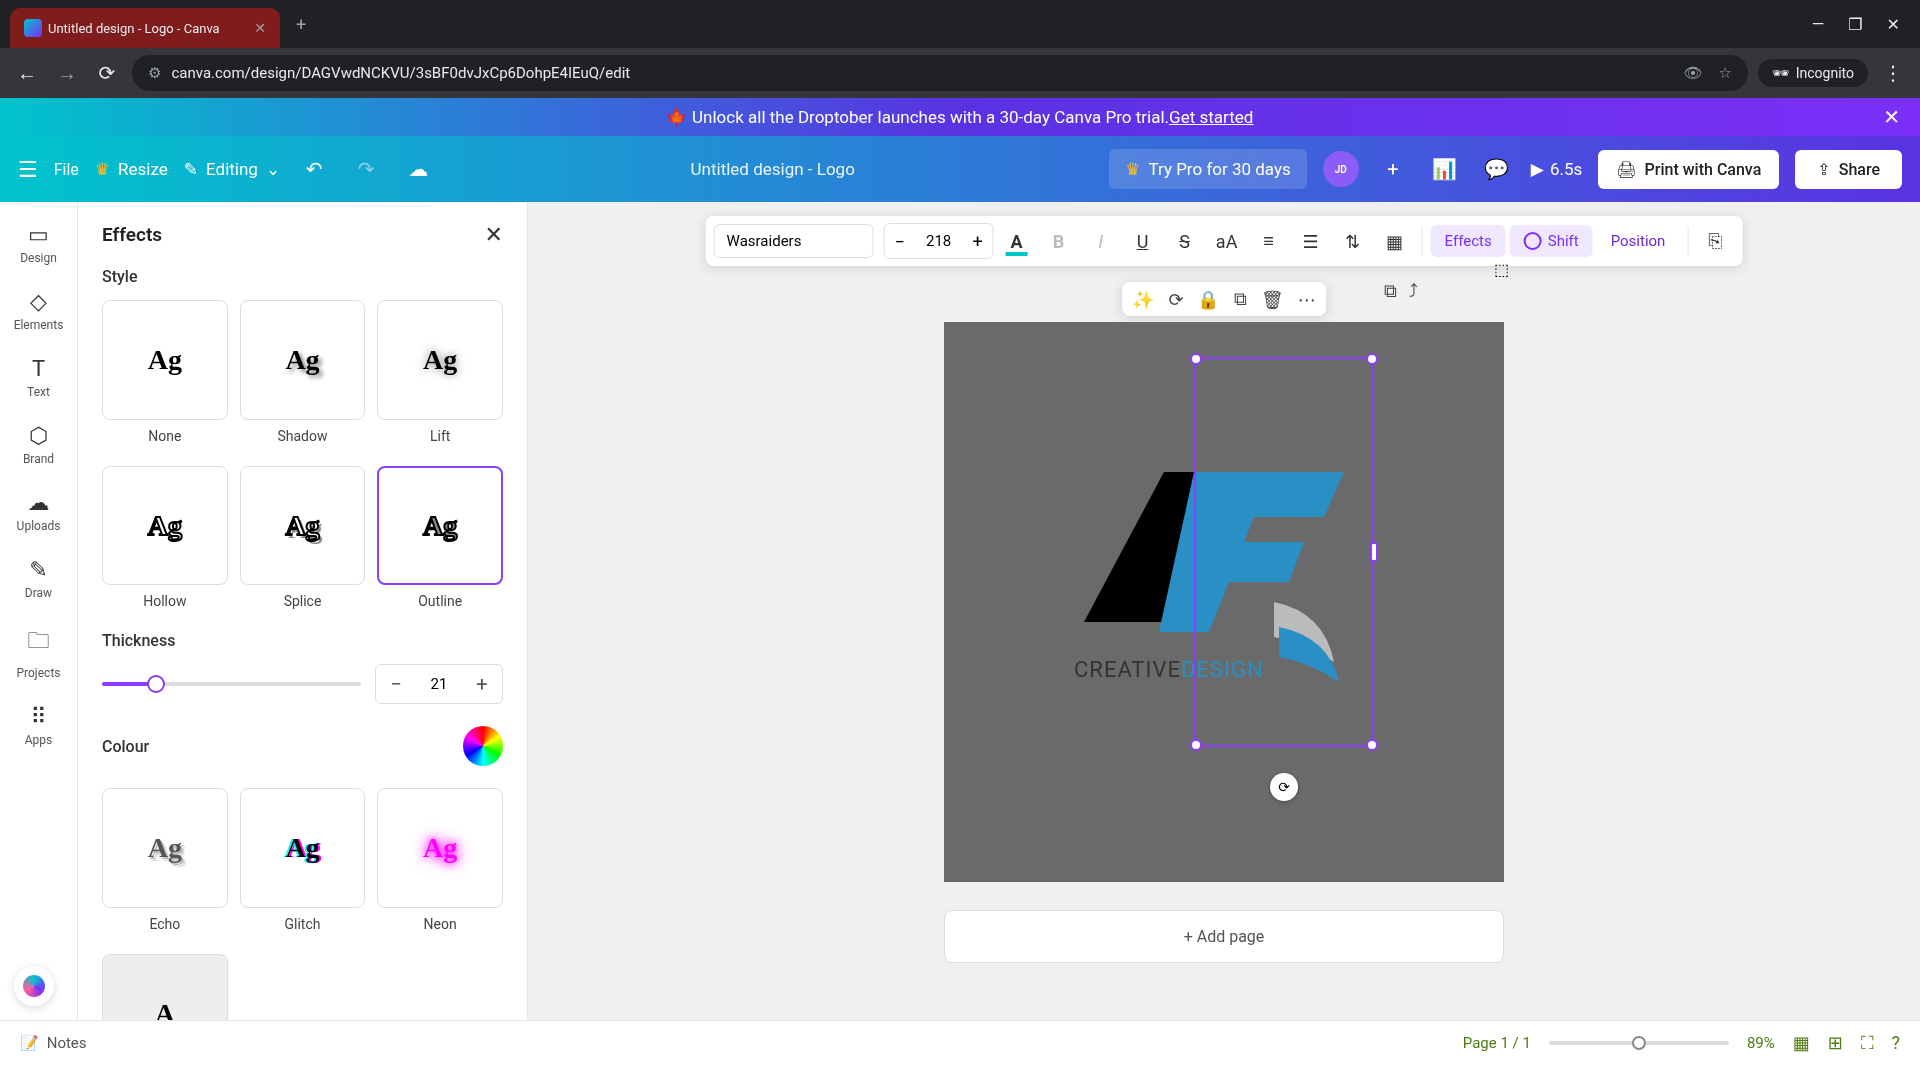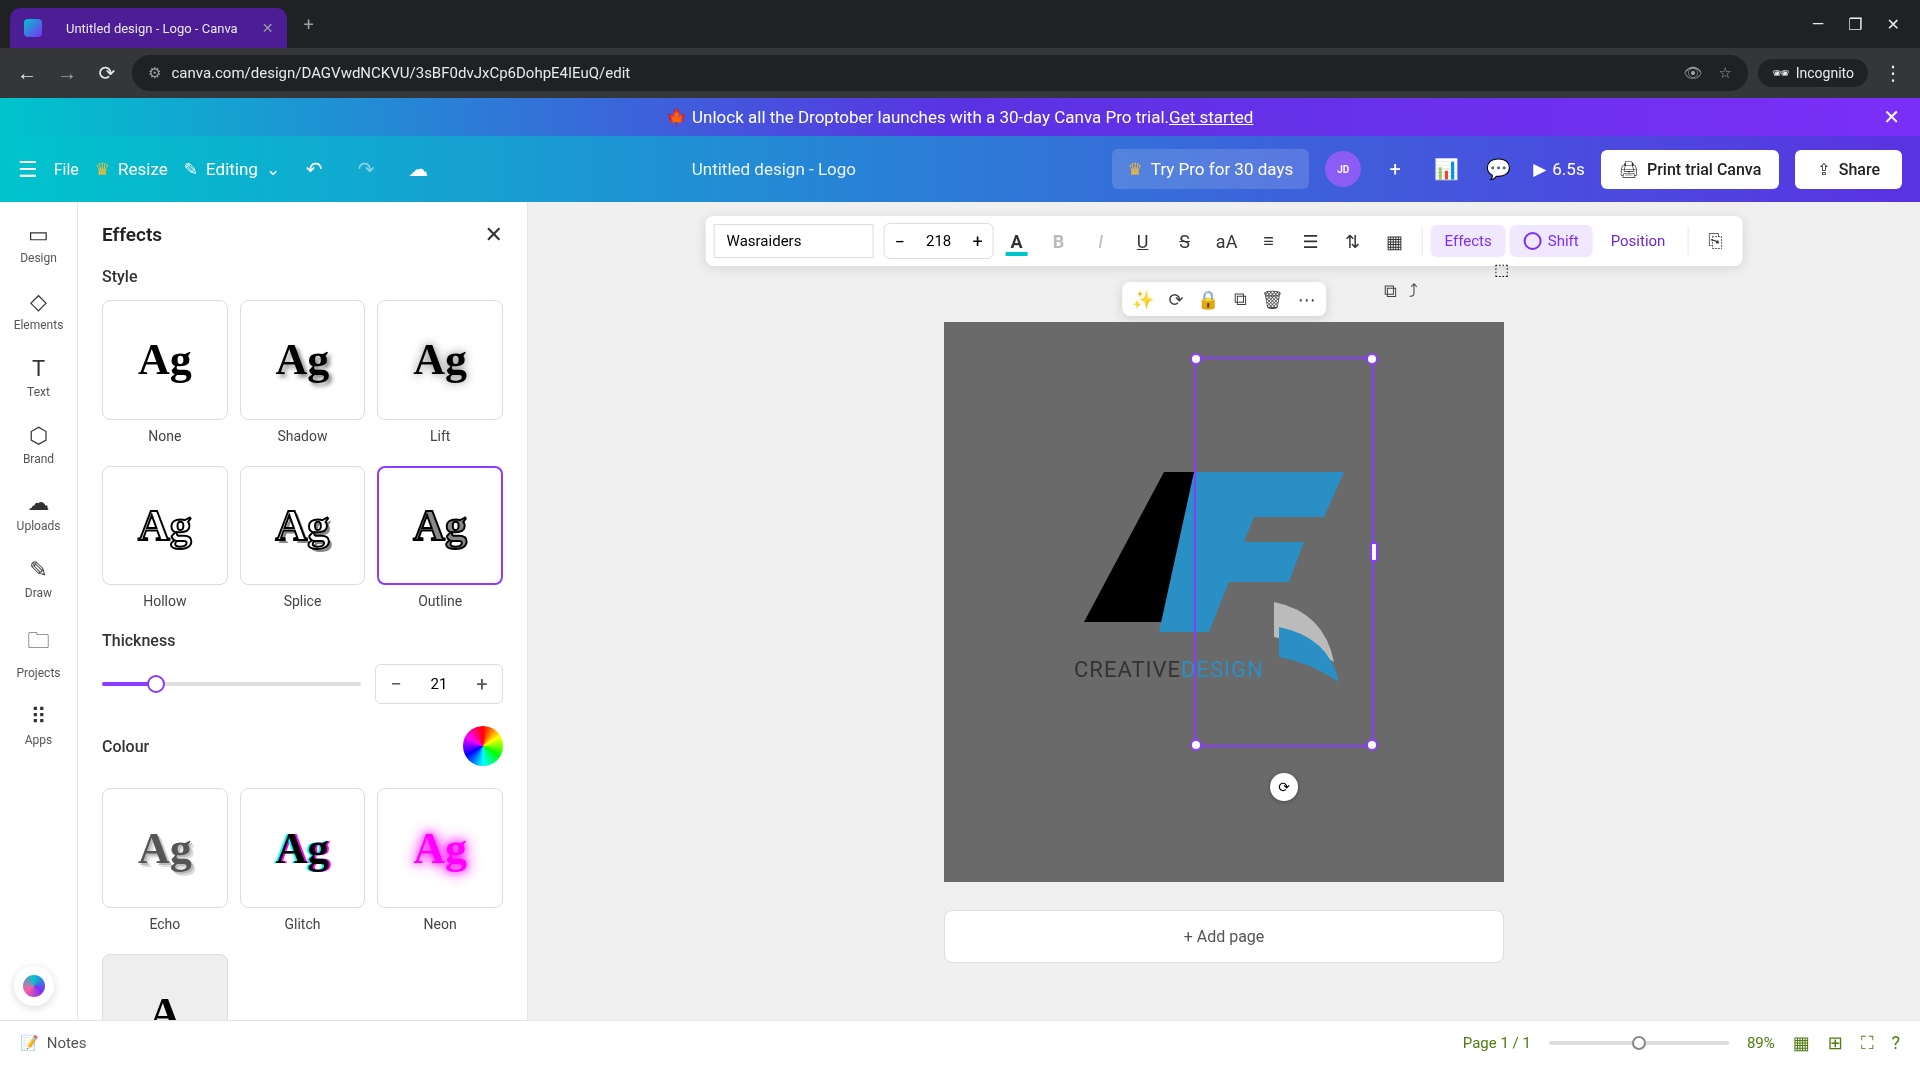--- a/index.html
+++ b/index.html
@@ -1,20 +1,20 @@
 <!DOCTYPE html>
 <html><head>
 <meta charset="utf-8">
 <style>
 * { margin: 0; padding: 0; box-sizing: border-box; font-family: -apple-system, BlinkMacSystemFont, "Segoe UI", Roboto, sans-serif; }
 body { width: 1920px; height: 1080px; overflow: hidden; background: #fff; }
 
 
 .titlebar { height: 48px; background: #202124; display: flex; align-items: center; }
-.tab { display: flex; align-items: center; background: #4c1d95; height: 40px; margin-top: 8px; margin-left: 10px; padding: 0 14px; border-radius: 10px 10px 0 0; gap: 24px; min-width: 270px; }
+.tab { display: flex; align-items: center; background: #7f1d1d; height: 40px; margin-top: 8px; margin-left: 10px; padding: 0 14px; border-radius: 10px 10px 0 0; gap: 6px; min-width: 270px; }
 .tab-favicon { width: 18px; height: 18px; background: linear-gradient(135deg, #00c4cc, #7b2ff7); border-radius: 4px; }
 .tab-title { color: #e8eaed; font-size: 13px; flex: 1; }
 .tab-close { color: #9aa0a6; font-size: 14px; }
 .new-tab { color: #9aa0a6; font-size: 18px; margin-left: 16px; }
 .window-controls { margin-left: auto; display: flex; gap: 24px; padding-right: 20px; color: #e8eaed; }
 
 
 .urlbar { height: 50px; background: #35363a; display: flex; align-items: center; padding: 0 12px; gap: 10px; }
 .nav-btn { width: 30px; height: 30px; display: flex; align-items: center; justify-content: center; color: #9aa0a6; font-size: 20px; }
 .nav-btn.active { color: #e8eaed; }
@@ -55,21 +55,21 @@
 
 .panel { width: 450px; background: #fff; border-right: 1px solid #e5e5e5; padding: 20px 24px; overflow-y: auto; position: relative; }
 .panel::-webkit-scrollbar { width: 14px; }
 .panel::-webkit-scrollbar-thumb { background: #c0c0c0; border-radius: 7px; }
 .panel-header { display: flex; justify-content: space-between; align-items: center; margin-bottom: 20px; }
 .panel-title { font-size: 19px; font-weight: 600; color: #222; }
 .panel-close { font-size: 22px; color: #333; }
 .section-label { font-size: 16px; font-weight: 500; color: #333; margin-bottom: 14px; }
 .style-grid { display: grid; grid-template-columns: repeat(3, 1fr); gap: 12px; margin-bottom: 22px; }
 .style-card { display: flex; flex-direction: column; align-items: center; gap: 8px; }
-.style-preview { width: 100%; aspect-ratio: 1.05; border: 1px solid #ddd; border-radius: 8px; display: flex; align-items: center; justify-content: center; font-size: 44px; font-weight: 900; font-family: Georgia, serif; background: #fff; }
+.style-preview { width: 100%; aspect-ratio: 1.05; border: 1px solid #ddd; border-radius: 8px; display: flex; align-items: center; justify-content: center; font-size: 28px; font-weight: 900; font-family: Georgia, serif; background: #fff; }
 .style-card.selected .style-preview { border: 2px solid #8b3dff; }
 .style-label { font-size: 14px; color: #444; }
 .sp-shadow { text-shadow: 3px 3px 4px rgba(0,0,0,.5); }
 .sp-lift { text-shadow: 0 0 10px rgba(0,0,0,.5); }
 .sp-hollow { color: #fff; -webkit-text-stroke: 2px #000; }
 .sp-splice { color: #fff; -webkit-text-stroke: 2px #000; text-shadow: 3px 3px 0 #888; }
 .sp-outline { color: #888; -webkit-text-stroke: 2px #000; }
 .sp-echo { color: #555; text-shadow: 2px 2px 0 #bbb, 4px 4px 0 #ddd; }
 .sp-glitch { color: #000; text-shadow: -2px 0 #0ff, 2px 0 #f0f; }
 .sp-neon { color: #f0f; text-shadow: 0 0 8px #f0f, 0 0 16px #f0f; }
@@ -82,21 +82,21 @@
 .stepper button { width: 40px; height: 100%; border: none; background: none; font-size: 20px; color: #555; }
 .stepper span { width: 46px; text-align: center; font-size: 15px; }
 .colour-row { display: flex; align-items: center; justify-content: space-between; margin-bottom: 22px; }
 .colour-swatch { width: 40px; height: 40px; border-radius: 50%; background: conic-gradient(red, yellow, lime, cyan, blue, magenta, red); }
 
 
 .canvas-area { flex: 1; background: #f0f0f0; position: relative; display: flex; flex-direction: column; align-items: center; }
 
 
 .fmt-bar { position: absolute; top: 14px; left: 50%; transform: translateX(-50%); background: #fff; border-radius: 8px; box-shadow: 0 2px 12px rgba(0,0,0,.12); display: flex; align-items: center; padding: 6px 8px; gap: 4px; height: 50px; }
-.font-select { border: 1px solid #ddd; border-radius: 0; padding: 7px 12px; font-size: 15px; min-width: 160px; display: flex; align-items: center; justify-content: space-between; }
+.font-select { border: 1px solid #ddd; border-radius: 6px; padding: 7px 12px; font-size: 15px; min-width: 160px; display: flex; align-items: center; justify-content: space-between; }
 .size-stepper { display: flex; align-items: center; border: 1px solid #ddd; border-radius: 6px; height: 36px; margin-left: 6px; }
 .size-stepper button { width: 30px; height: 100%; border: none; background: none; font-size: 18px; }
 .size-stepper span { width: 48px; text-align: center; font-size: 15px; }
 .fmt-icon { width: 38px; height: 36px; display: flex; align-items: center; justify-content: center; font-size: 18px; color: #333; border-radius: 4px; }
 .fmt-icon.dim { color: #bbb; }
 .fmt-color-A { font-weight: 700; position: relative; }
 .fmt-color-A::after { content: ''; position: absolute; bottom: 3px; left: 8px; right: 8px; height: 4px; background: #00c4cc; }
 .fmt-sep { width: 1px; height: 28px; background: #e5e5e5; margin: 0 4px; }
 .fmt-chip { padding: 7px 14px; border-radius: 6px; font-size: 15px; color: #6d28d9; }
 .fmt-chip.active { background: #f0e8ff; color: #7b2ff7; }
@@ -195,21 +195,21 @@
   <span class="avatar">JD</span>
   <span class="tb-icon">+</span>
   <span class="tb-icon">📊</span>
   <span class="tb-icon">💬</span>
   <span class="play-chip">
       <span>▶</span>
       <span>6.5s</span>
     </span>
   <span class="print-btn">
       <span>🖨</span>
-      <span>Print trial Canva</span>
+      <span>Print with Canva</span>
     </span>
   <span class="share-btn">
       <span>⇪</span>
       <span>Share</span>
     </span>
 </div>
 
 <div class="main">
 
   <div class="rail">

